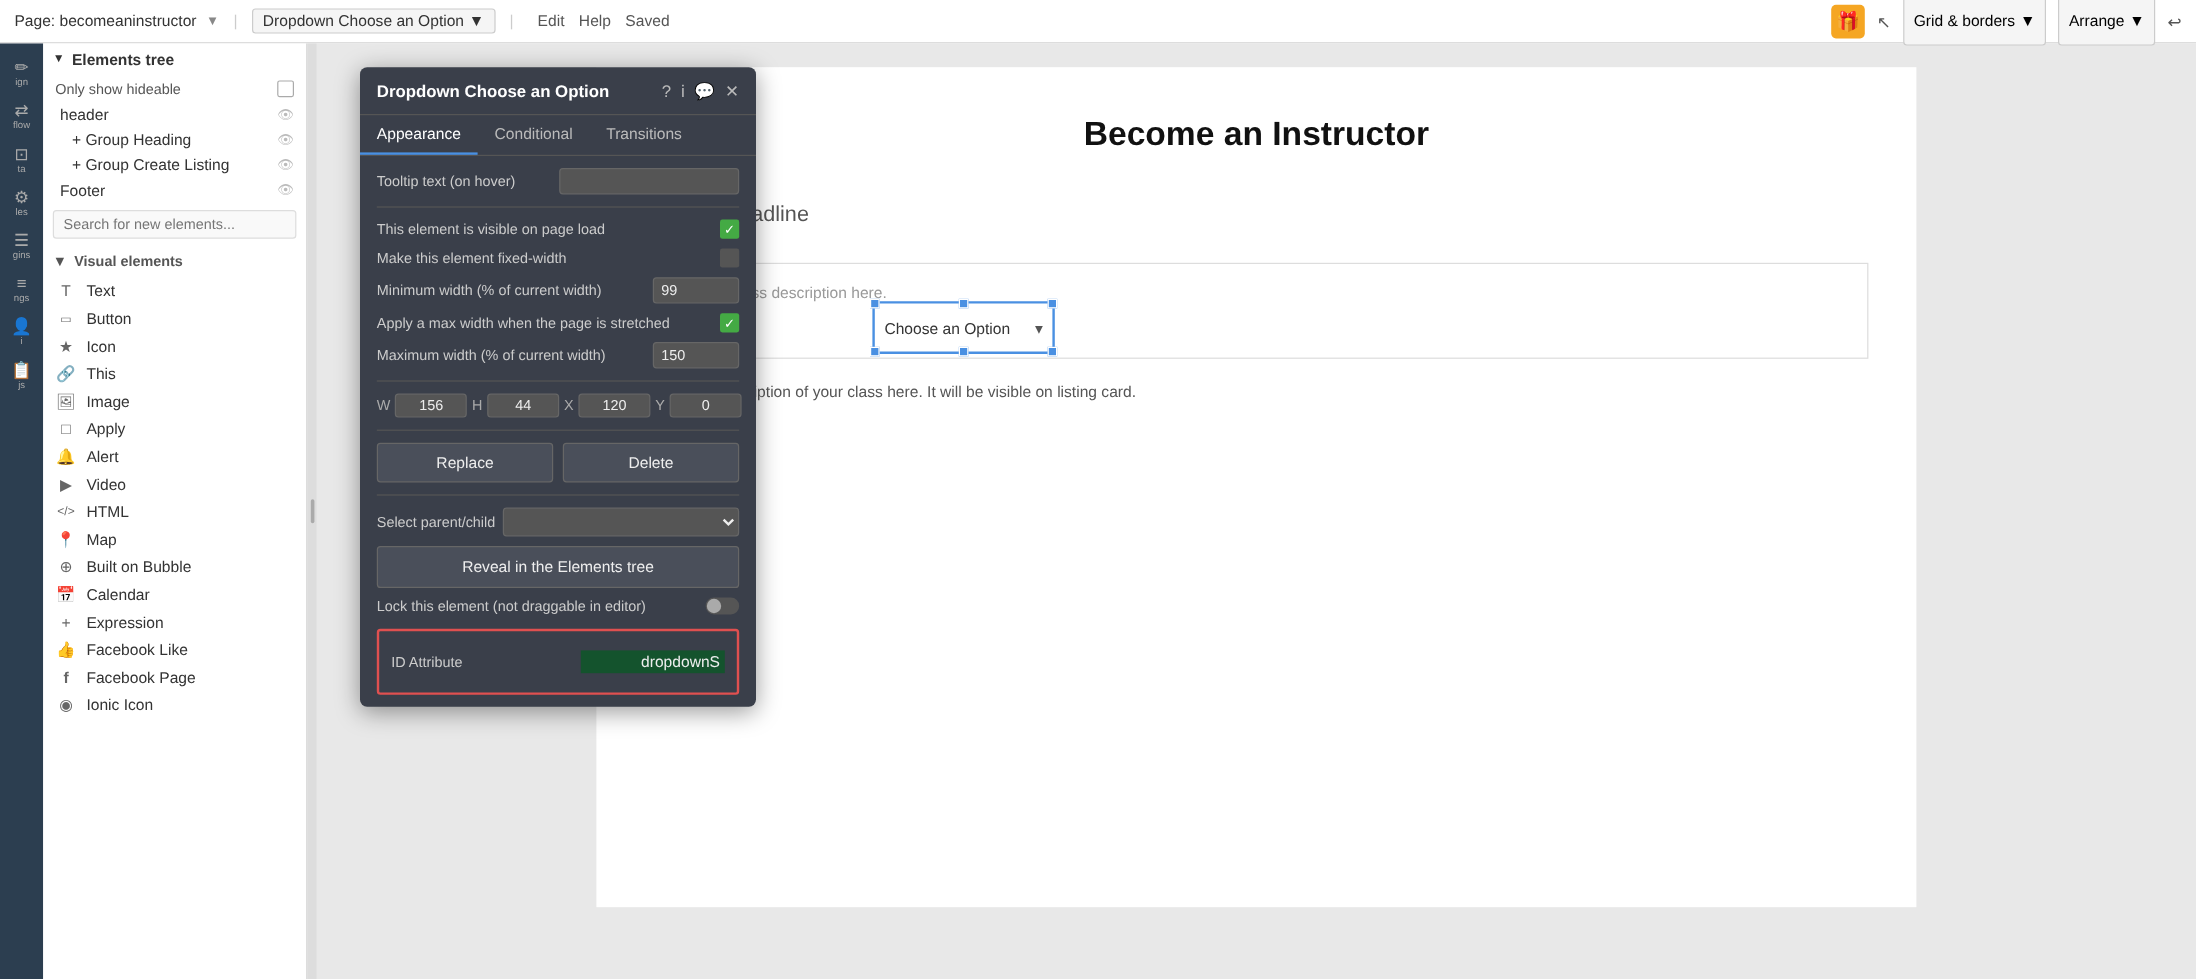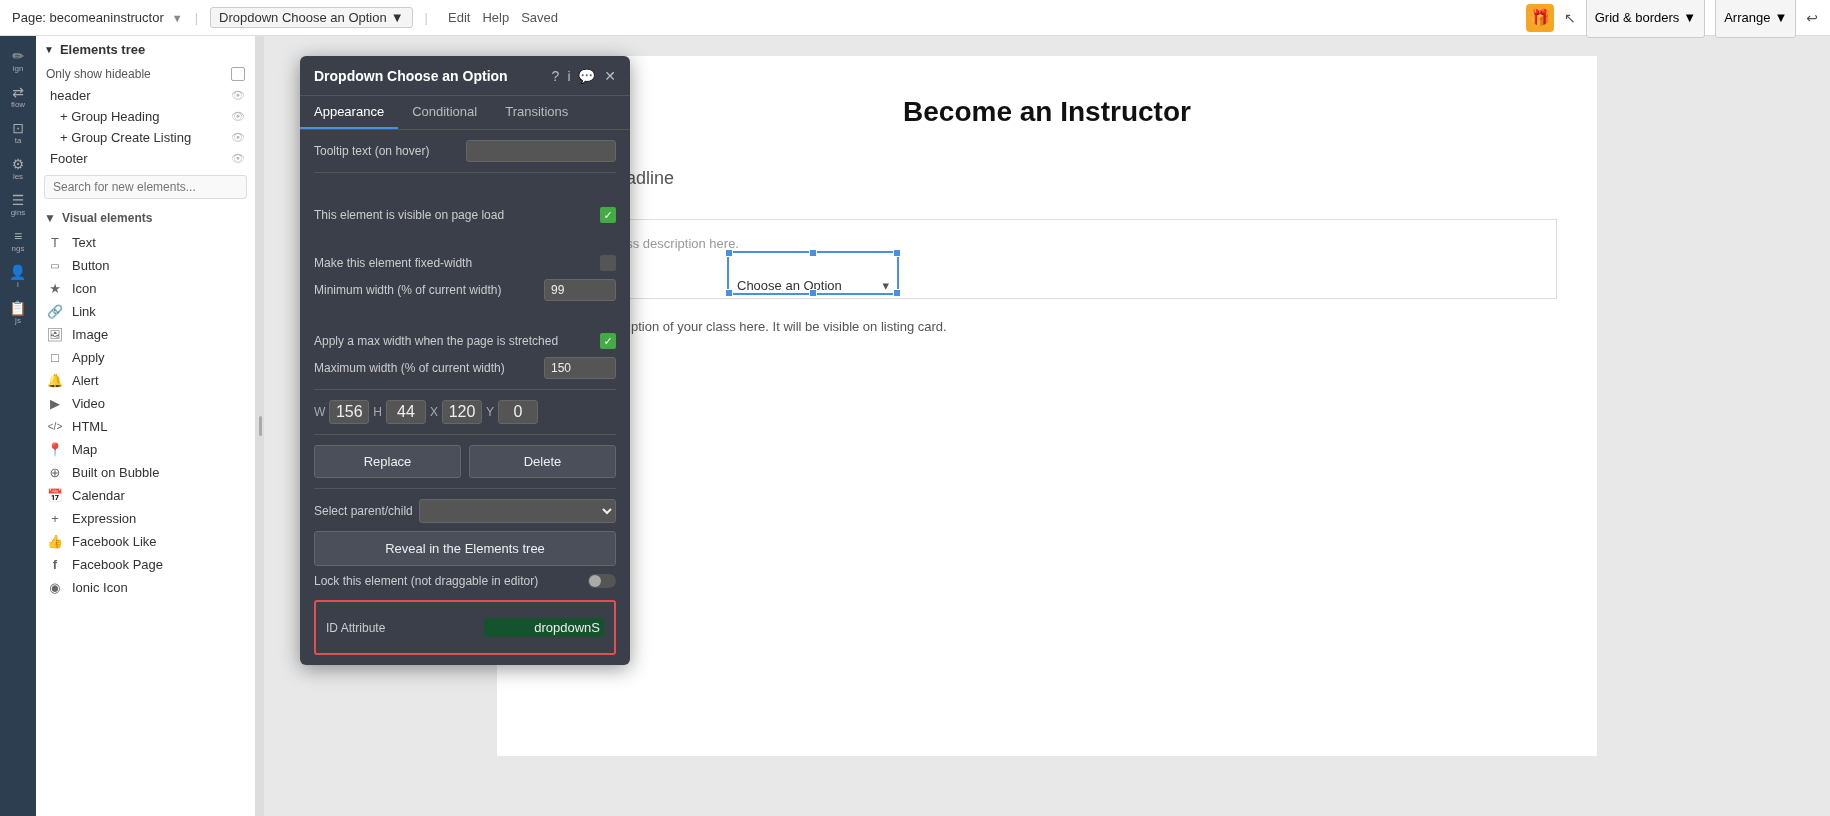--- a/index.html
+++ b/index.html
@@ -158,23 +158,23 @@
       color: #555;
       padding: 20px 40px 10px;
     }
     .canvas-dropdown-element {
       position: absolute;
       top: 195px;
       left: 230px;
       border: 2px solid #4a90e2;
       border-radius: 2px;
       background: #fff;
-      display: flex; align-items: flex-end;
+      display: flex; align-items: center;
       padding: 0 8px;
-      width: 172px; height: 44px;
+      width: 152px; height: 44px;
       font-size: 13px; color: #333;
     }
     .canvas-dropdown-element .dd-text { flex: 1; }
     .canvas-dropdown-element .dd-arrow { color: #555; }
     
     .handle { position: absolute; width: 8px; height: 8px; background: #4a90e2; border: 1px solid #fff; }
     .handle-tl { top: -4px; left: -4px; }
     .handle-tr { top: -4px; right: -4px; }
     .handle-bl { bottom: -4px; left: -4px; }
     .handle-br { bottom: -4px; right: -4px; }
@@ -240,38 +240,38 @@
     .modal-input {
       background: #555; border: 1px solid #666; border-radius: 3px;
       color: #eee; padding: 3px 6px; font-size: 12px; width: 72px;
     }
     .modal-input-wide {
       background: #555; border: 1px solid #666; border-radius: 3px;
       color: #eee; padding: 3px 6px; font-size: 12px; width: 150px;
     }
     .modal-checkbox-row {
       display: flex; align-items: center; justify-content: space-between;
-      font-size: 12px; color: #ccc; margin-top: 24px;
+      font-size: 12px; color: #ccc;
     }
     .modal-checkbox {
       width: 16px; height: 16px;
       background: #4a4; border-radius: 2px;
       display: flex; align-items: center; justify-content: center;
       font-size: 11px; color: #fff; cursor: pointer;
     }
     .modal-checkbox.unchecked { background: #555; }
 
     .modal-dims {
       display: flex; align-items: center; gap: 4px;
       font-size: 12px;
     }
     .dim-label { color: #aaa; }
     .dim-input {
       background: #555; border: 1px solid #666; border-radius: 3px;
-      color: #eee; padding: 2px 4px; font-size: 16px; width: 40px; text-align: center;
+      color: #eee; padding: 2px 4px; font-size: 12px; width: 60px; text-align: center;
     }
 
     .modal-btn {
       flex: 1; padding: 8px; border: 1px solid #666; border-radius: 3px;
       background: #4a4f5a; color: #eee; font-size: 13px; cursor: pointer; text-align: center;
     }
 
     .modal-btn-row { display: flex; gap: 8px; }
 
     .modal-select-row {
@@ -437,21 +437,21 @@
       <div class="visual-item">
         <span class="vi-icon" style="font-size:10px;">▭</span>
         <span class="vi-label">Button</span>
       </div>
       <div class="visual-item">
         <span class="vi-icon">★</span>
         <span class="vi-label">Icon</span>
       </div>
       <div class="visual-item">
         <span class="vi-icon">🔗</span>
-        <span class="vi-label">Link</span>
+        <span class="vi-label">This</span>
       </div>
       <div class="visual-item">
         <span class="vi-icon">🖼</span>
         <span class="vi-label">Image</span>
       </div>
       <div class="visual-item">
         <span class="vi-icon">□</span>
         <span class="vi-label">Apply</span>
       </div>
       <div class="visual-item">

